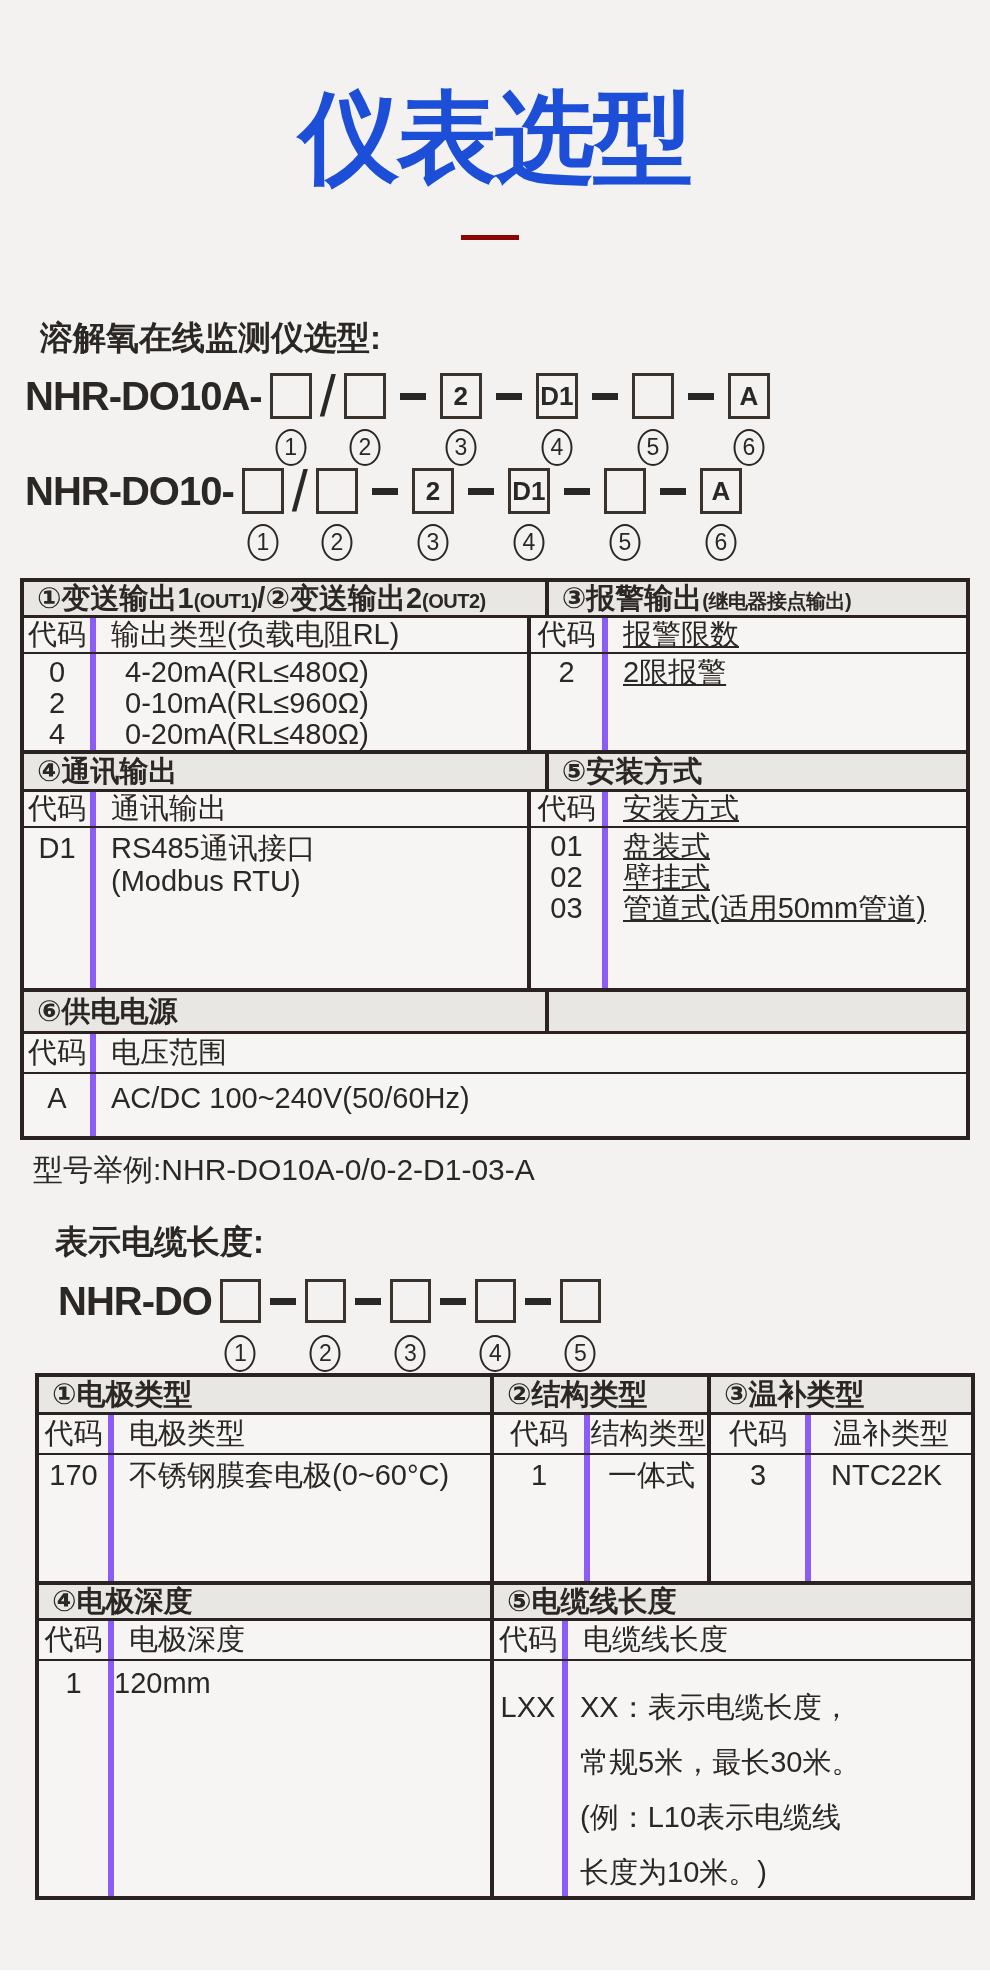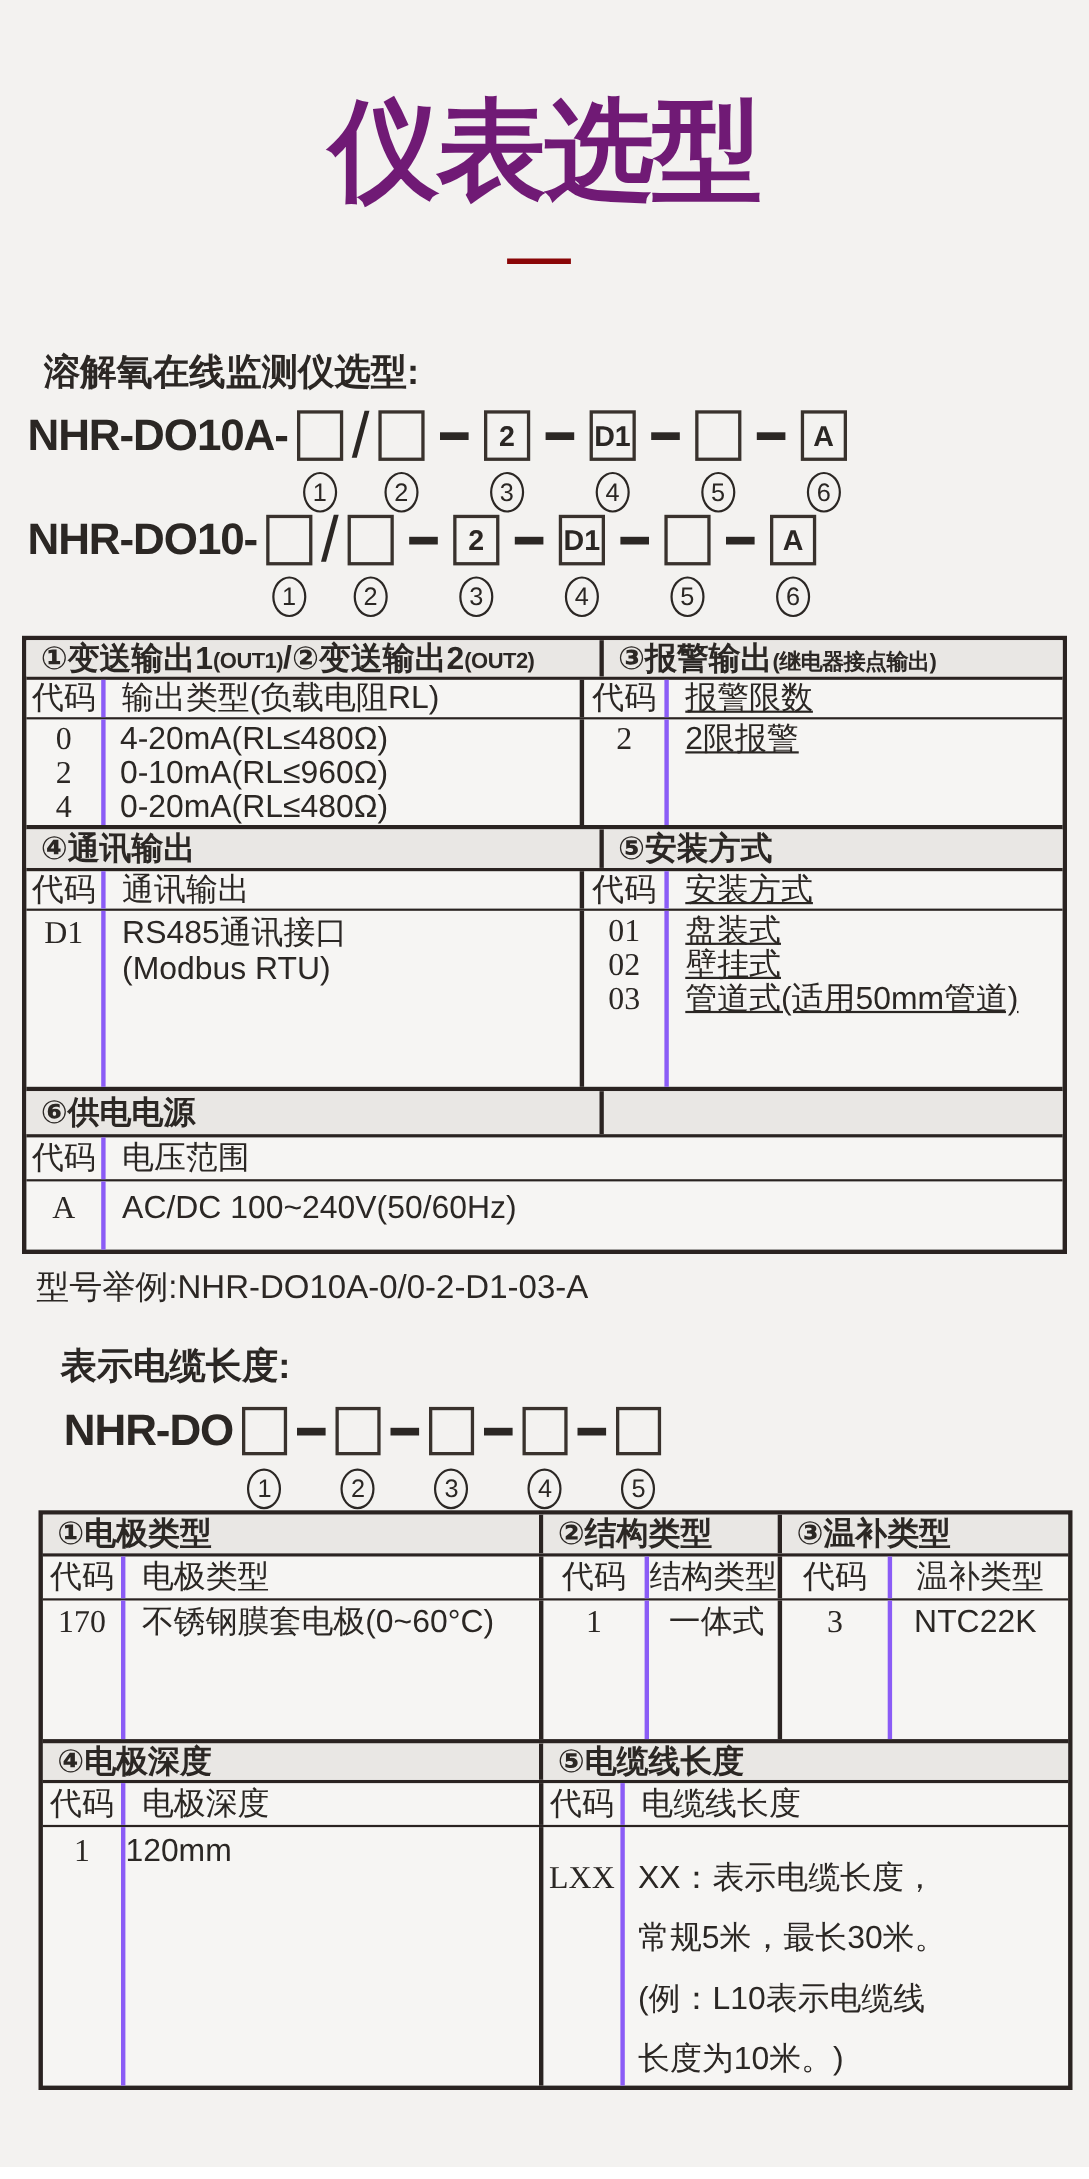--- a/index.html
+++ b/index.html
@@ -1,19 +1,19 @@
 <!DOCTYPE html>
 <html><head>
 <meta charset="utf-8">
 <style>
   html,body{margin:0;padding:0;}
   .page{position:relative;width:990px;height:1981px;background:#f3f2f0;overflow:hidden;
         font-family:"Liberation Sans","DejaVu Sans",sans-serif;color:#2b2724;}
   .title{position:absolute;top:72px;left:0;width:100%;text-align:center;
-         font-size:100px;font-weight:900;line-height:130px;letter-spacing:-2px;color:#701a75;}
+         font-size:100px;font-weight:900;line-height:130px;letter-spacing:-2px;color:#1d4ed8;}
   .red-line{position:absolute;top:235px;left:461px;width:58px;height:5px;background:#8a0607;}
   .sec-heading{position:absolute;font-size:33px;font-weight:700;white-space:nowrap;}
   .example{position:absolute;top:1150px;left:33px;font-size:30px;font-weight:500;white-space:nowrap;}
   .footer-strip{position:absolute;left:0;bottom:0;width:100%;height:11px;background:#ffffff;}
 
   
   .model-row{position:absolute;display:flex;align-items:center;height:48px;}
   .m-label{font-size:40px;font-weight:700;letter-spacing:-1px;margin-right:8px;white-space:nowrap;}
   .slot{position:relative;display:flex;}
   .box{width:42px;height:46px;border:3px solid #39322d;box-sizing:border-box;background:transparent;
@@ -26,21 +26,21 @@
   .m3 .dash{margin:0 9px;}
   .slash{font-size:58px;font-weight:400;margin:0 8px;line-height:46px;}
 
   
   .tbl{position:absolute;border:4px solid #2a2321;box-sizing:border-box;background:#f6f5f3;}
   .row{display:flex;box-sizing:border-box;}
   .bb2{border-bottom:2px solid #2a2321;}
   .bb3{border-bottom:3px solid #2a2321;}
   .bb4{border-bottom:4px solid #2a2321;}
   .cell{box-sizing:border-box;overflow:hidden;font-size:29px;}
-  .br2{border-right:4px solid #8b5cf6;font-family:Liberation Serif, serif;}
+  .br2{border-right:6px solid #8b5cf6;}
   .br4{border-right:4px solid #2a2321;}
   .gh{background:#e9e7e4;font-weight:700;display:flex;align-items:center;padding-left:13px;white-space:nowrap;}
   .gh .sm{font-size:20px;margin-top:5px;letter-spacing:-0.5px;}
   .ch{display:flex;align-items:center;}
   .code{display:flex;align-items:center;justify-content:center;text-align:center;}
   .desc{display:flex;align-items:center;padding-left:15px;white-space:nowrap;}
   .cen{justify-content:center;padding-left:0;}
   .stack{display:block;padding-top:3px;line-height:31px;}
   .stack.tcen{text-align:center;}
   .lh33{line-height:33px;padding-top:4px;}
@@ -159,21 +159,21 @@
       <div class="cell ch code t1-c2 br2">代码</div>
       <div class="cell ch desc t1-d2">报警限数</div>
     </div>
 
     <div class="row bb4" style="height:100px">
       <div class="cell stack tcen t1-c1 br2">
         <div>0</div>
         <div>2</div>
         <div>4</div>
       </div>
-      <div class="cell stack t1-d1 br4" style="padding-left:13px">
+      <div class="cell stack t1-d1 br4" style="padding-left:29px">
         <div>4-20mA(RL≤480Ω)</div>
         <div>0-10mA(RL≤960Ω)</div>
         <div>0-20mA(RL≤480Ω)</div>
       </div>
       <div class="cell stack tcen t1-c2 br2">
         <div>2</div>
       </div>
       <div class="cell stack t1-d2" style="padding-left:15px">
         <div>2限报警</div>
       </div>

